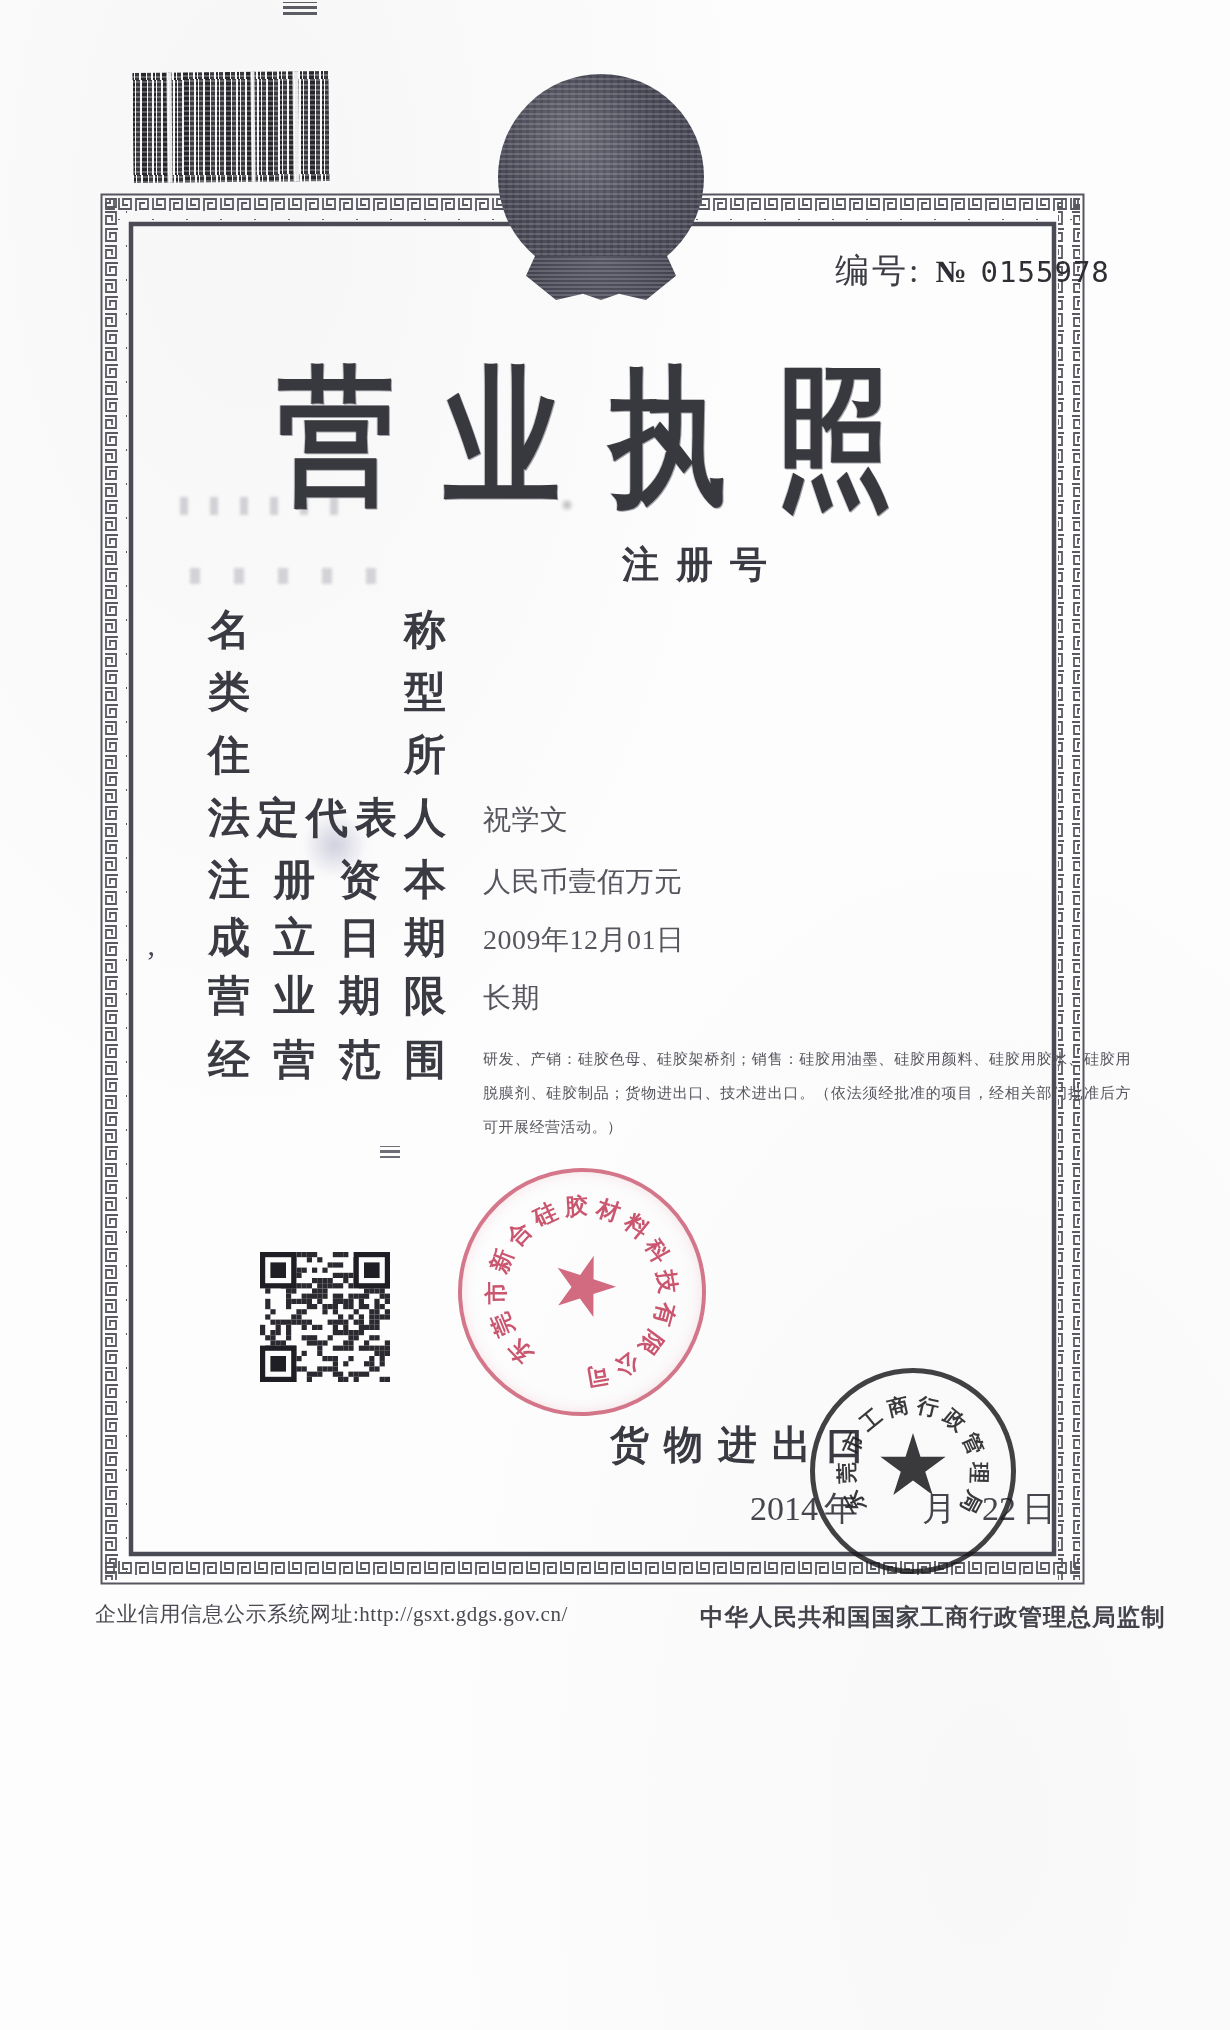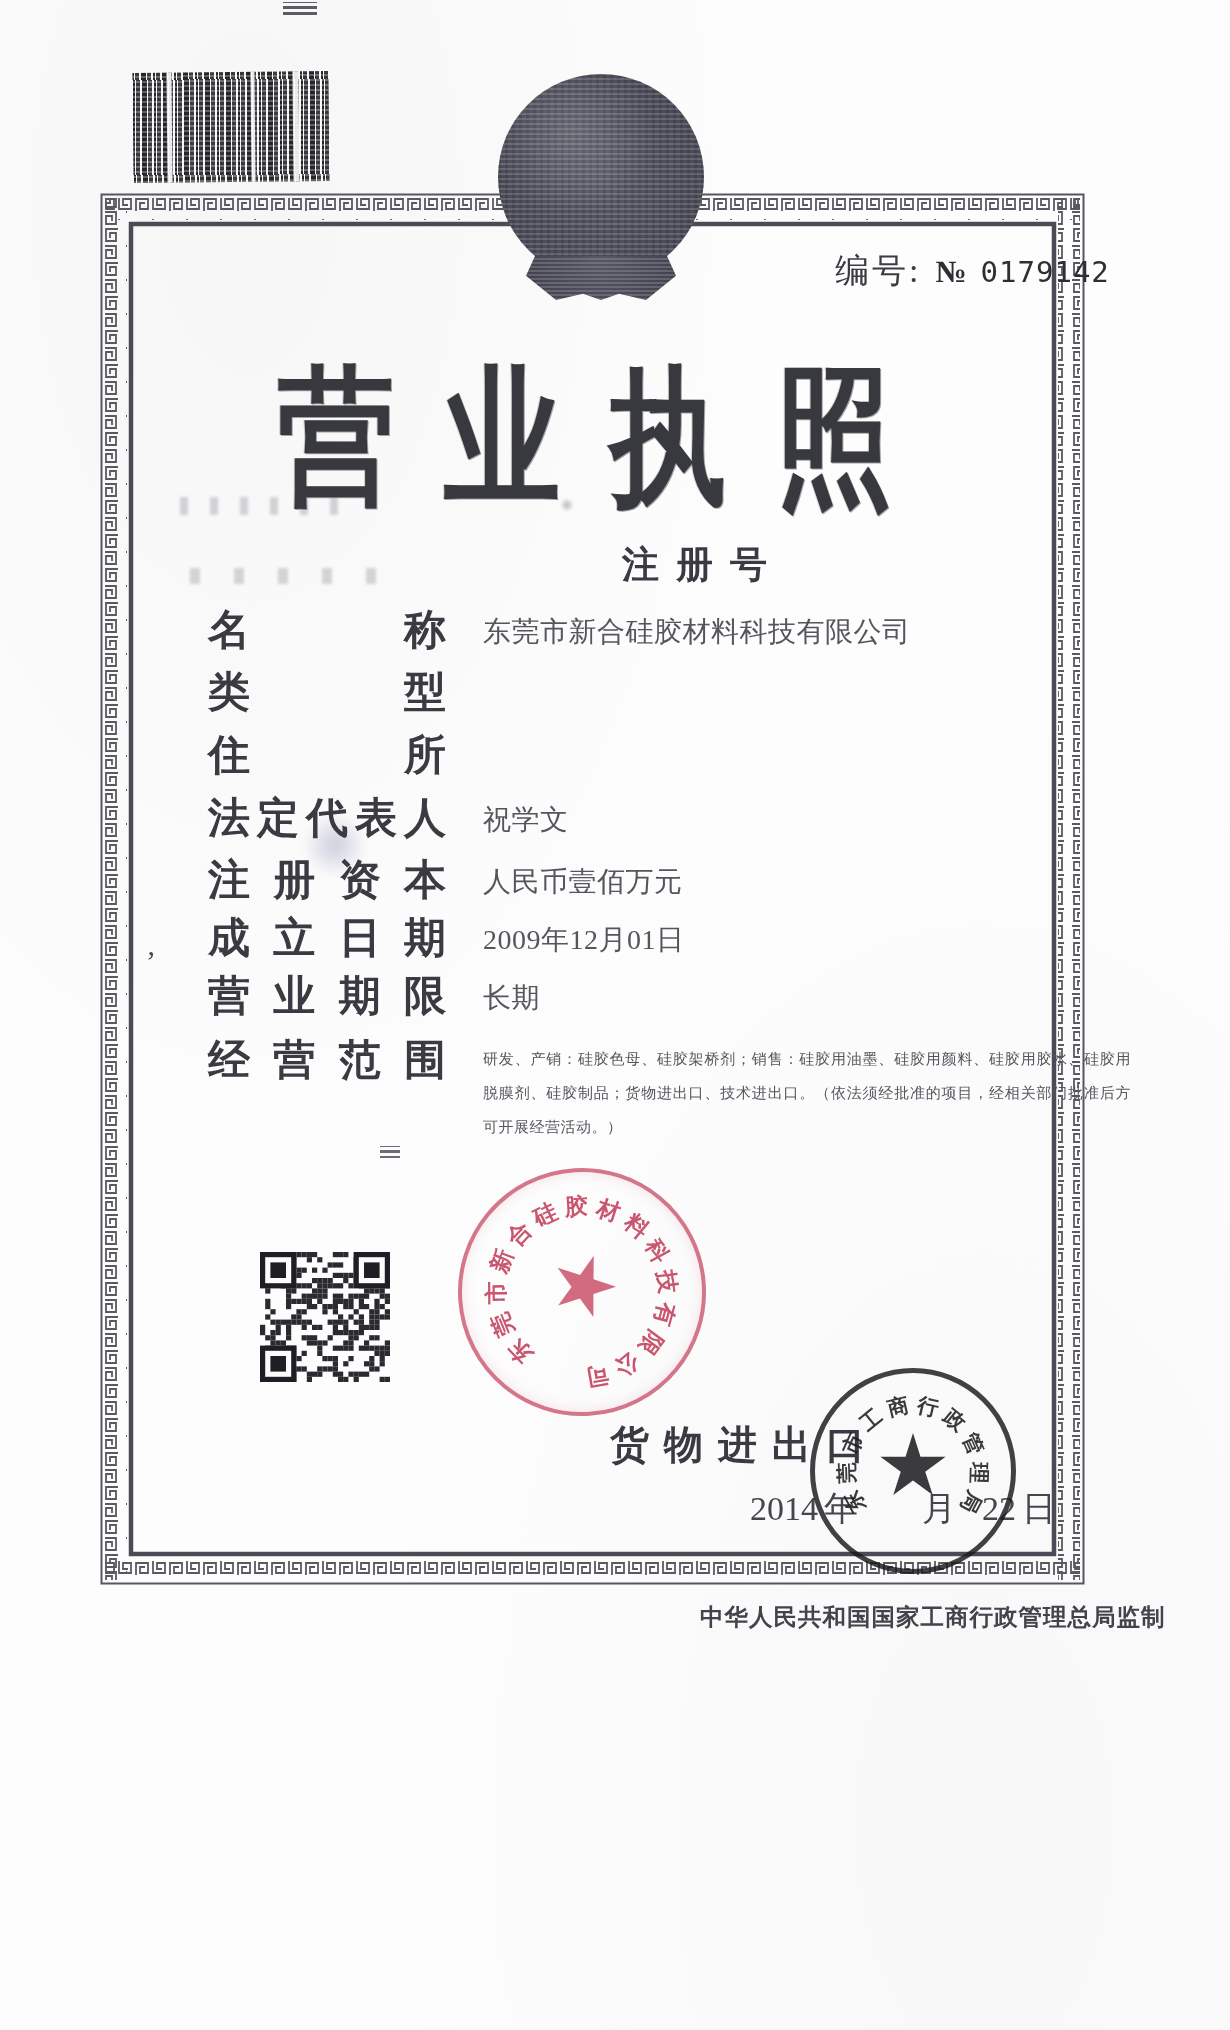--- a/index.html
+++ b/index.html
@@ -147,36 +147,35 @@
       <rect x="5" y="5" width="975" height="22" fill="url(#mh)"></rect>
       <rect x="5" y="1365" width="975" height="22" fill="url(#mh)"></rect>
       <rect x="5" y="5" width="22" height="1382" fill="url(#mv)"></rect>
       <rect x="958" y="5" width="22" height="1382" fill="url(#mv)"></rect>
     </svg>
   </div>
 
   <div class="abs serial">
     <span class="lbl">编号:</span>
     <span class="no">№</span>
-    <span class="num">0179142</span>
+    <span class="num">0155978</span>
   </div>
 
   <div class="abs title">营业执照</div>
 
   <div class="abs regline">
     <span class="lbl">注册号</span>
   </div>
 
   <div class="abs fields" id="fields">
       <div class="frow" style="left: 208px; top: 608px;">
         <div class="flabel">
           <span>名</span>
           <span>称</span>
         </div>
-        <div class="fvalue">东莞市新合硅胶材料科技有限公司</div>
       </div>
       <div class="frow" style="left: 208px; top: 670px;">
         <div class="flabel">
           <span>类</span>
           <span>型</span>
         </div>
       </div>
       <div class="frow" style="left: 208px; top: 733px;">
         <div class="flabel">
           <span>住</span>
@@ -570,20 +569,21 @@
   <div class="abs dateline">
     <span>2014</span>
     <span>年</span>
     <span class="gap-month"></span>
     <span>月</span>
     <span class="gap-day"></span>
     <span>22</span>
     <span>日</span>
   </div>
 
+  <div class="abs footer-left">企业信用信息公示系统网址:http://gsxt.gdgs.gov.cn/</div>
   <div class="abs footer-right">中华人民共和国国家工商行政管理总局监制</div>
 
   <div class="abs smudge sm1"></div>
   <div class="abs smudge sm2"></div>
   <div class="abs smudge sm3"></div>
   <div class="abs smudge sm4"></div>
   <div class="abs smudge sm5"></div>
   <div class="abs smudge sm6">’</div>
   <div class="abs smudge sm7"></div>
 

